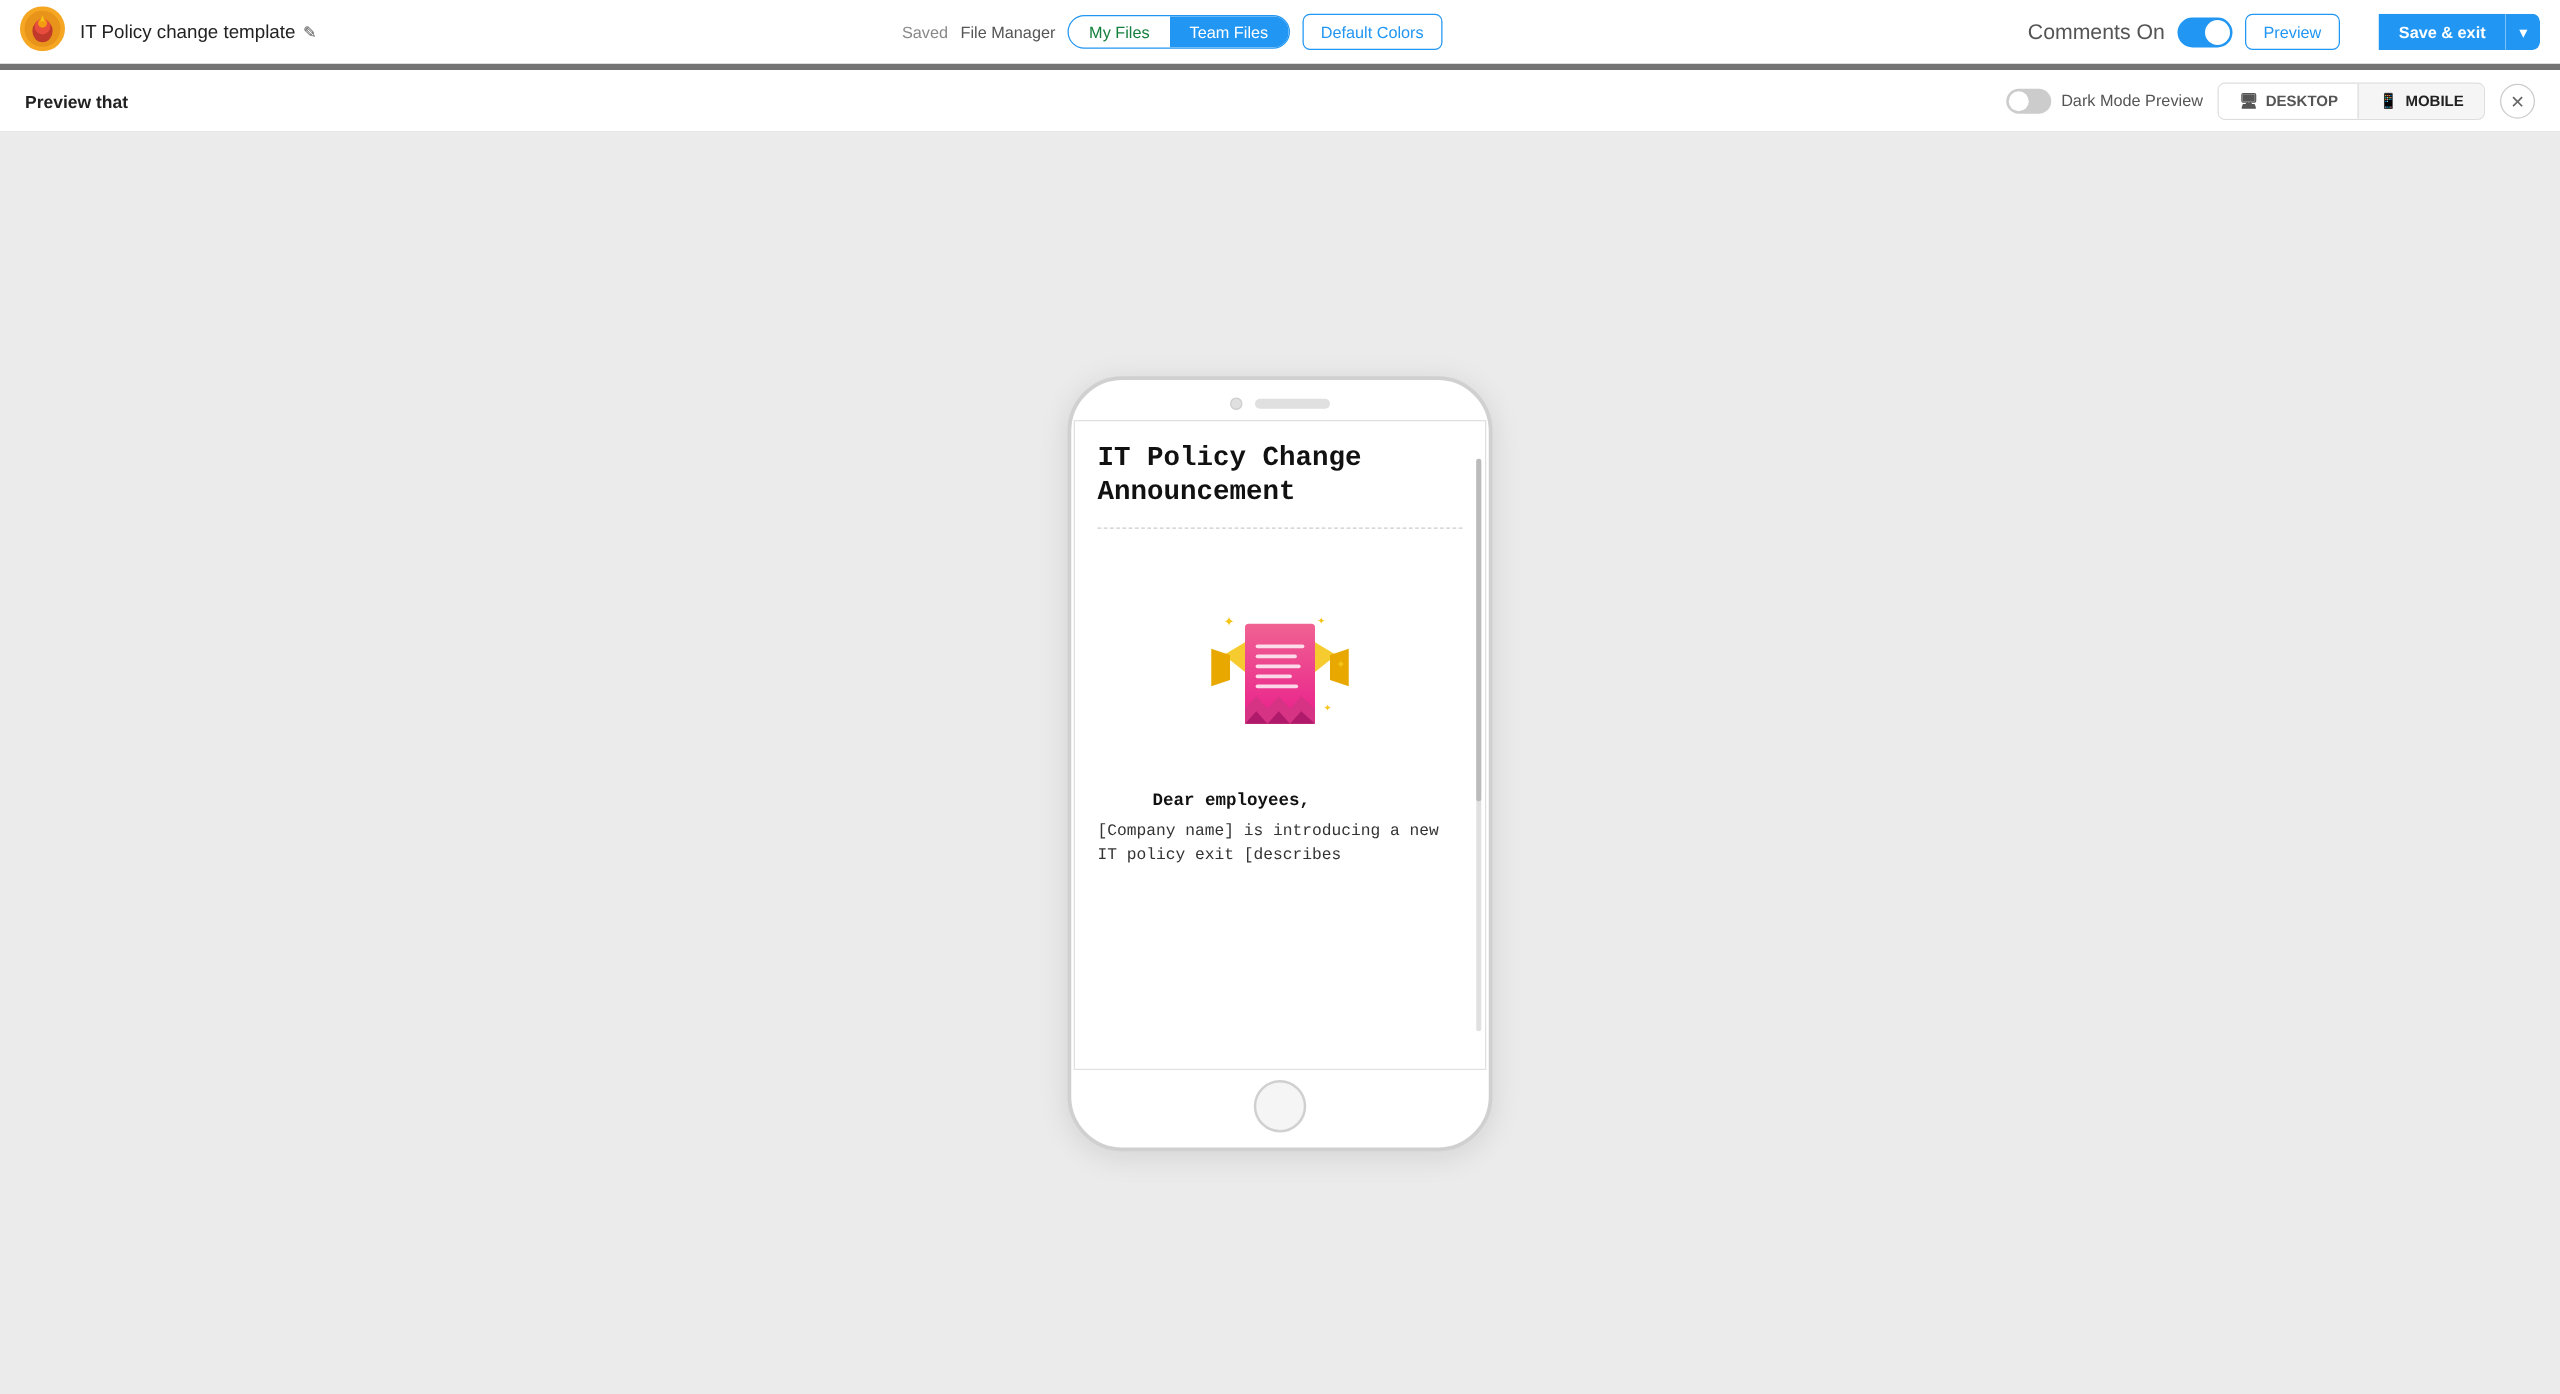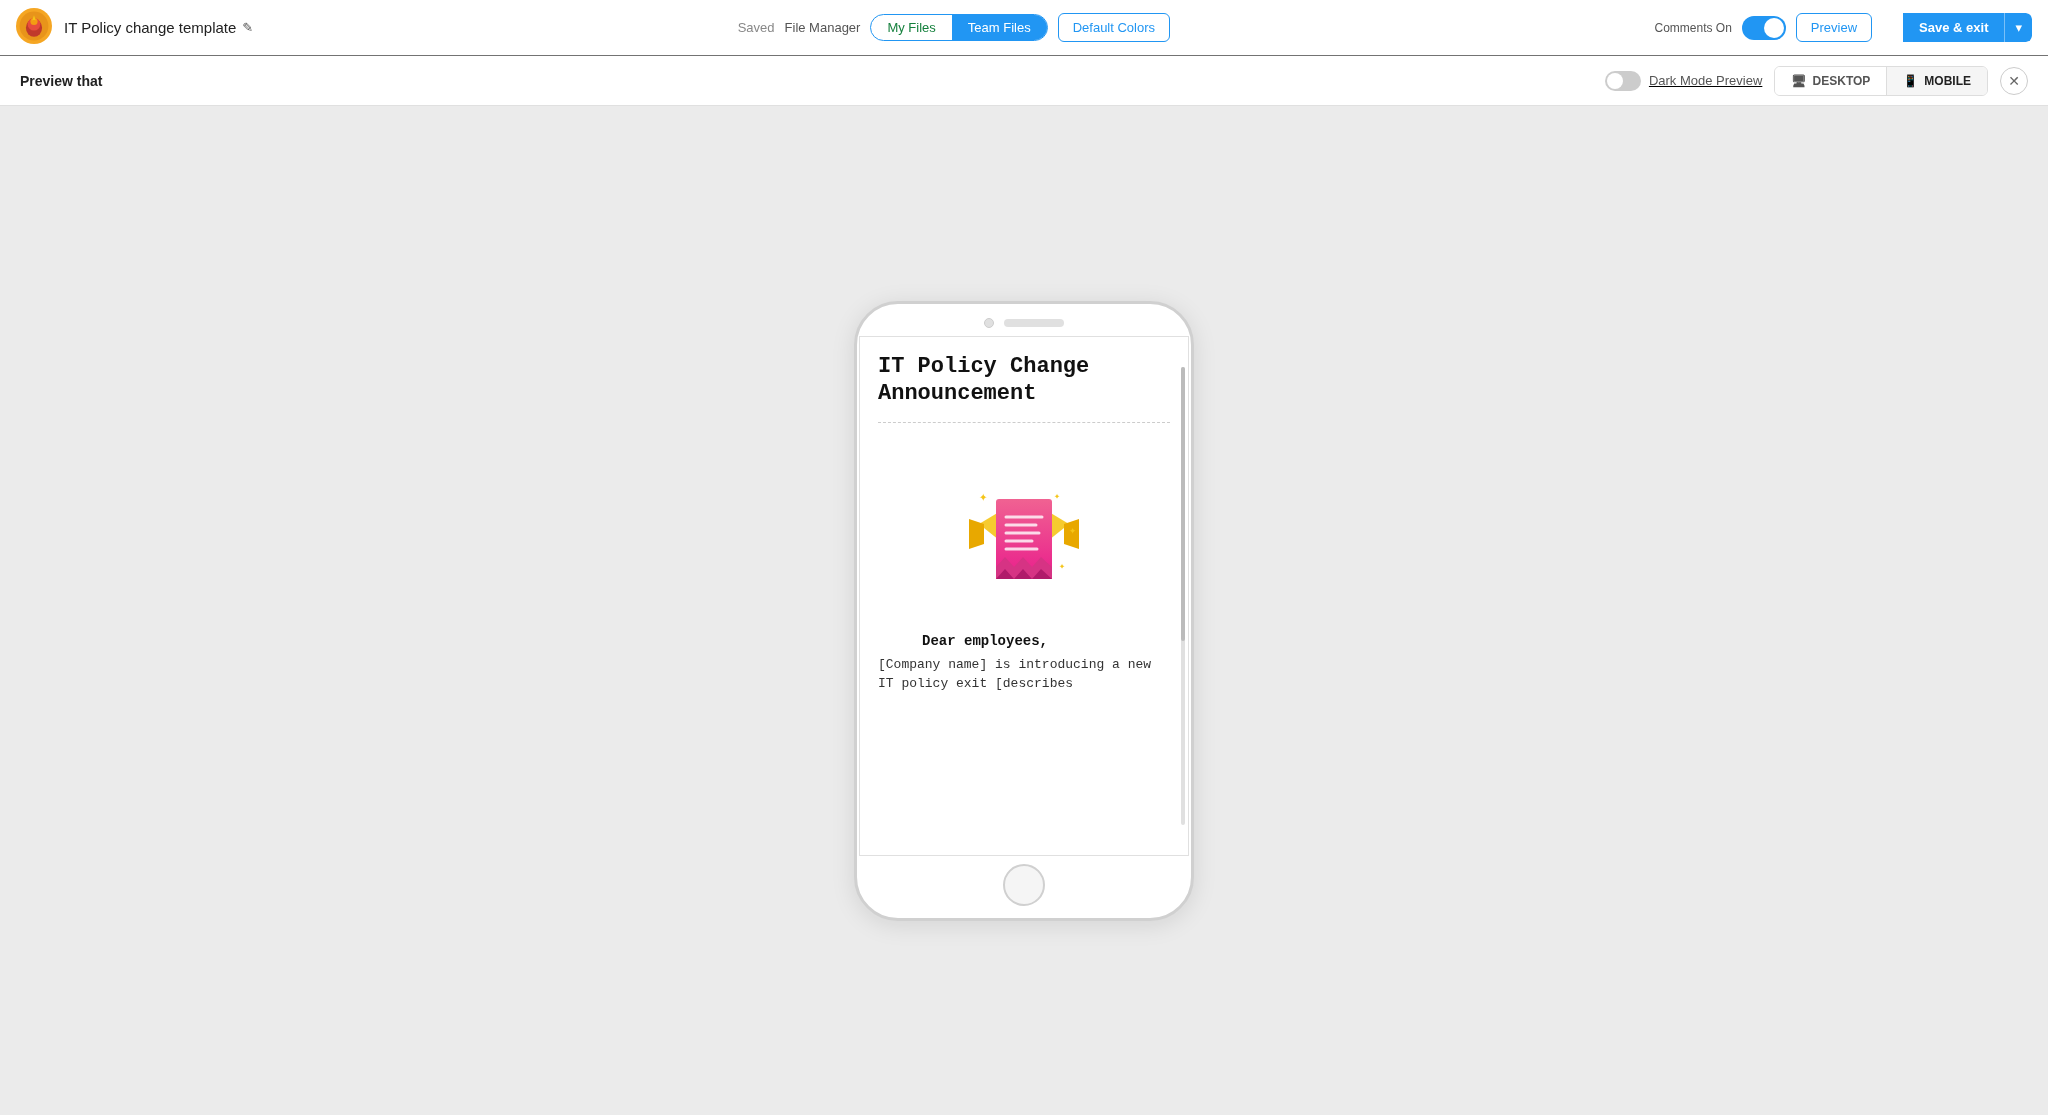--- a/index.html
+++ b/index.html
@@ -4,21 +4,21 @@
   <style>
     * { box-sizing: border-box; margin: 0; padding: 0; }
     body { font-family: -apple-system, BlinkMacSystemFont, 'Segoe UI', sans-serif; background: #f0f0f0; overflow: hidden; }
 
     
     .header {
       display: flex;
       align-items: center;
       height: 56px;
       background: #fff;
-      border-bottom: 1px solid #737373;
+      border-bottom: 5px solid #737373;
       padding: 0 16px;
       gap: 12px;
       position: relative;
       z-index: 10;
     }
     .logo {
       width: 36px;
       height: 36px;
       flex-shrink: 0;
     }
@@ -70,21 +70,21 @@
       background: transparent;
       cursor: pointer;
       font-weight: 500;
     }
 
     .header-right {
       display: flex;
       align-items: center;
       gap: 10px;
     }
-    .comments-label { font-size: 12px; color: #555; }
+    .comments-label { font-size: 17px; color: #555; }
 
     .ios-toggle {
       width: 44px;
       height: 24px;
       background: #2196f3;
       border-radius: 12px;
       position: relative;
       cursor: pointer;
     }
     .ios-toggle::after {
@@ -146,21 +146,20 @@
     .preview-bar-right {
       display: flex;
       align-items: center;
       gap: 12px;
       margin-left: auto;
     }
     .dark-mode-toggle {
       display: flex;
       align-items: center;
       gap: 8px;
-      text-decoration: underline;
     }
     .small-toggle {
       width: 36px;
       height: 20px;
       background: #ccc;
       border-radius: 10px;
       position: relative;
       cursor: pointer;
     }
     .small-toggle::after {

